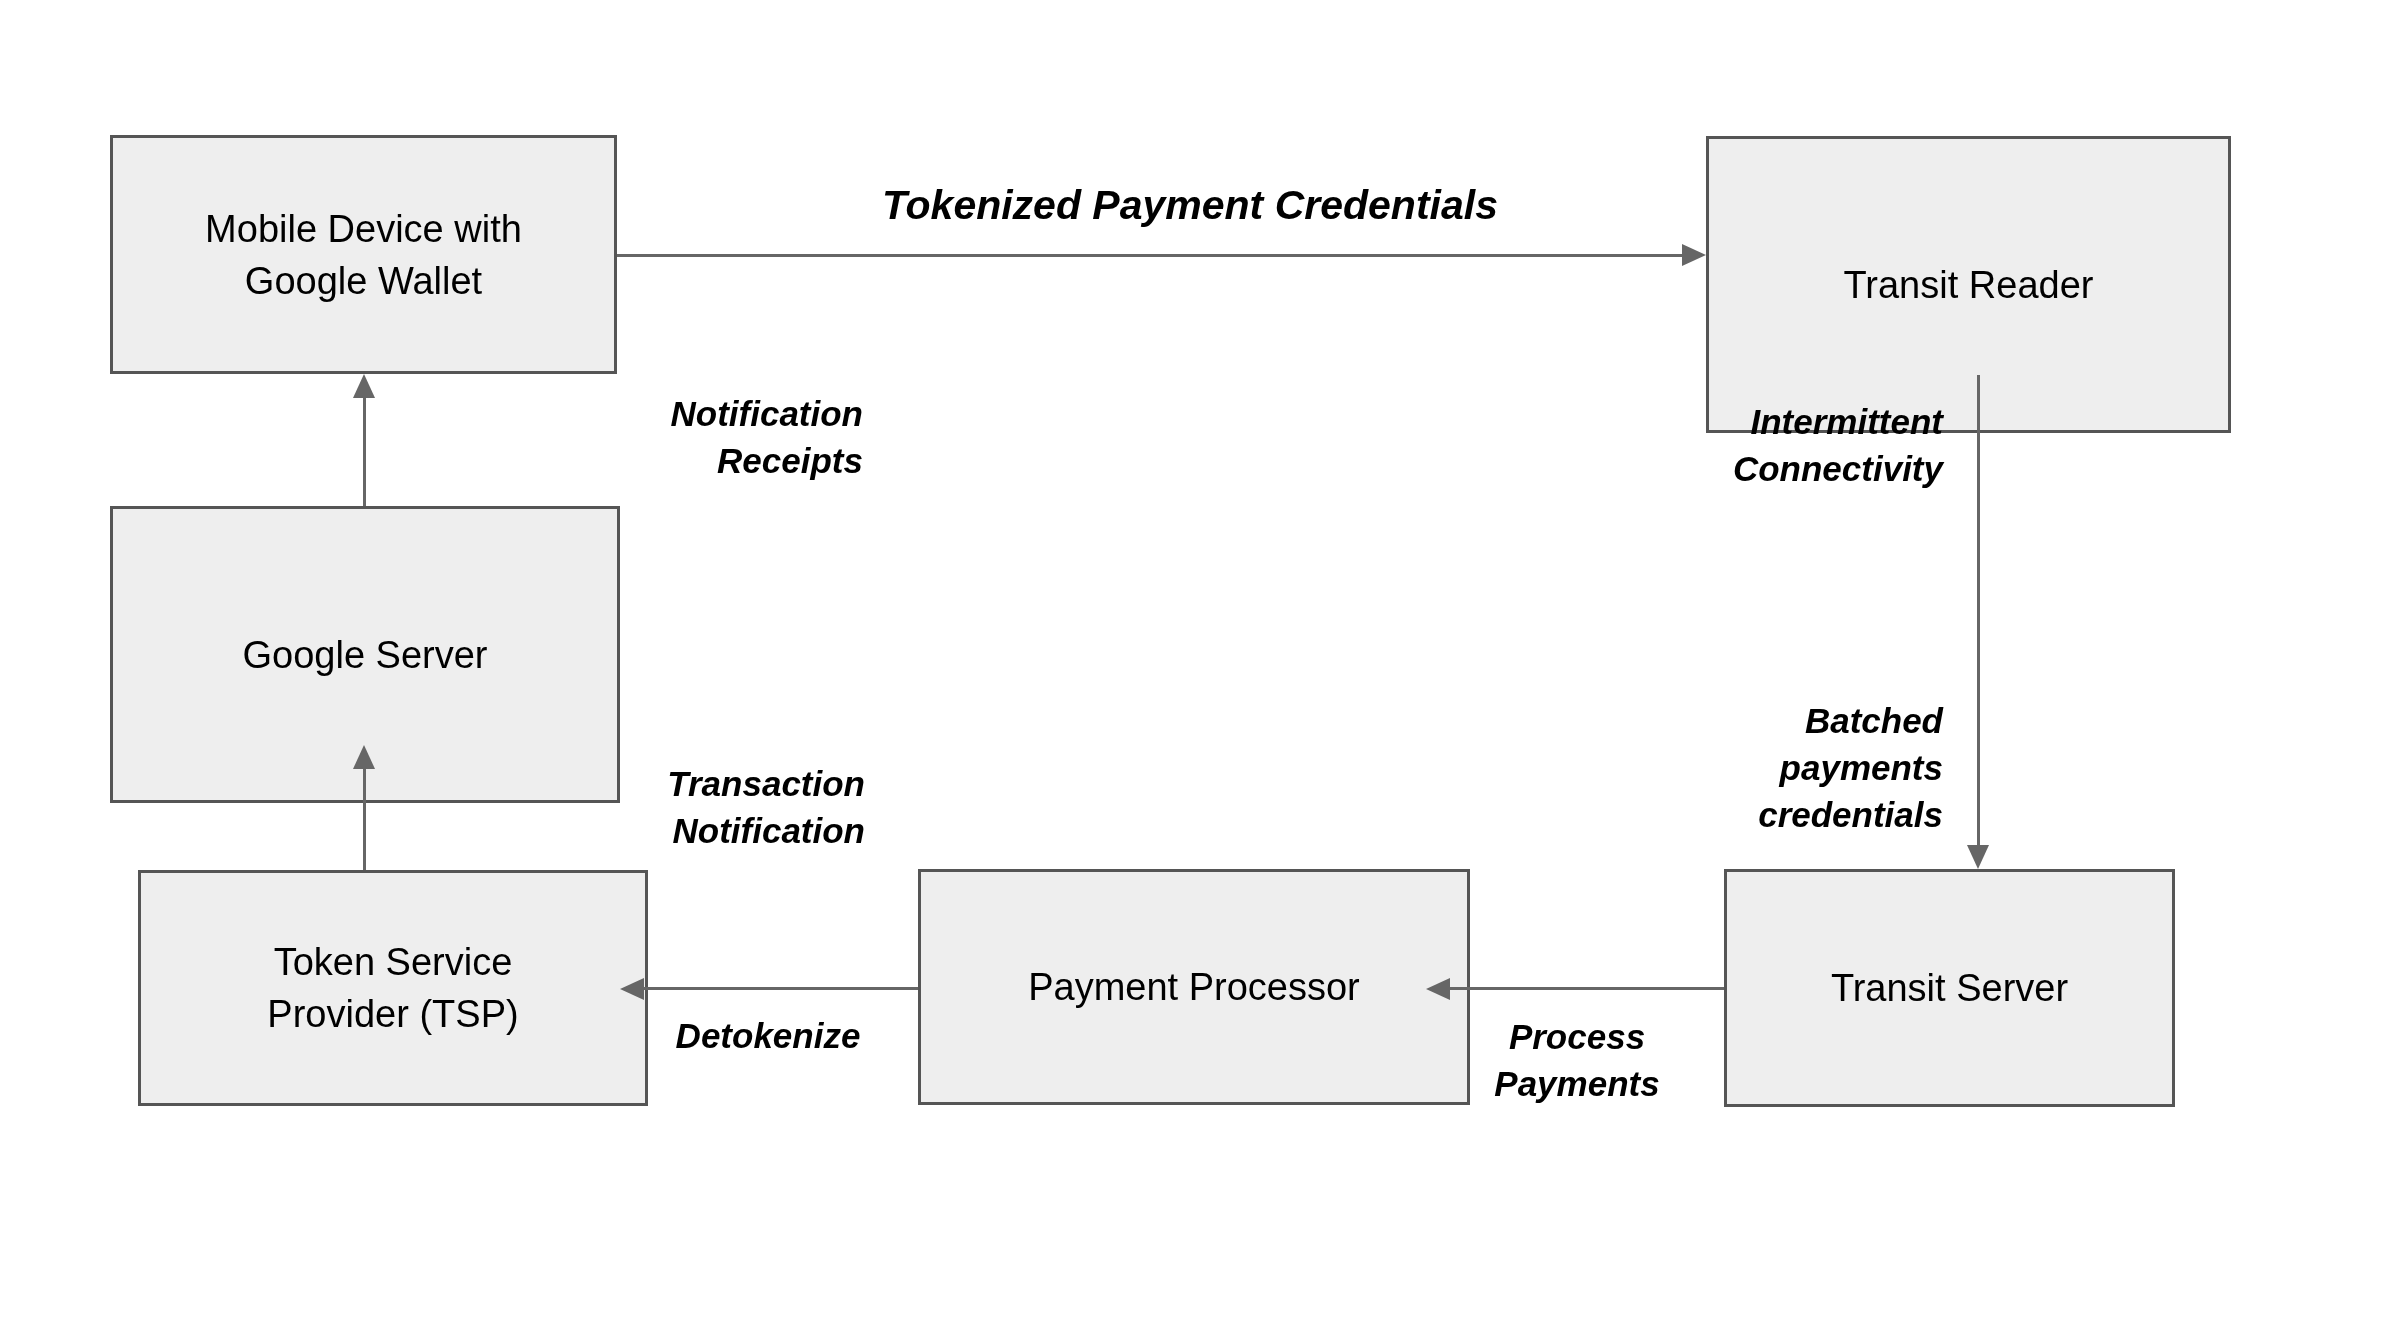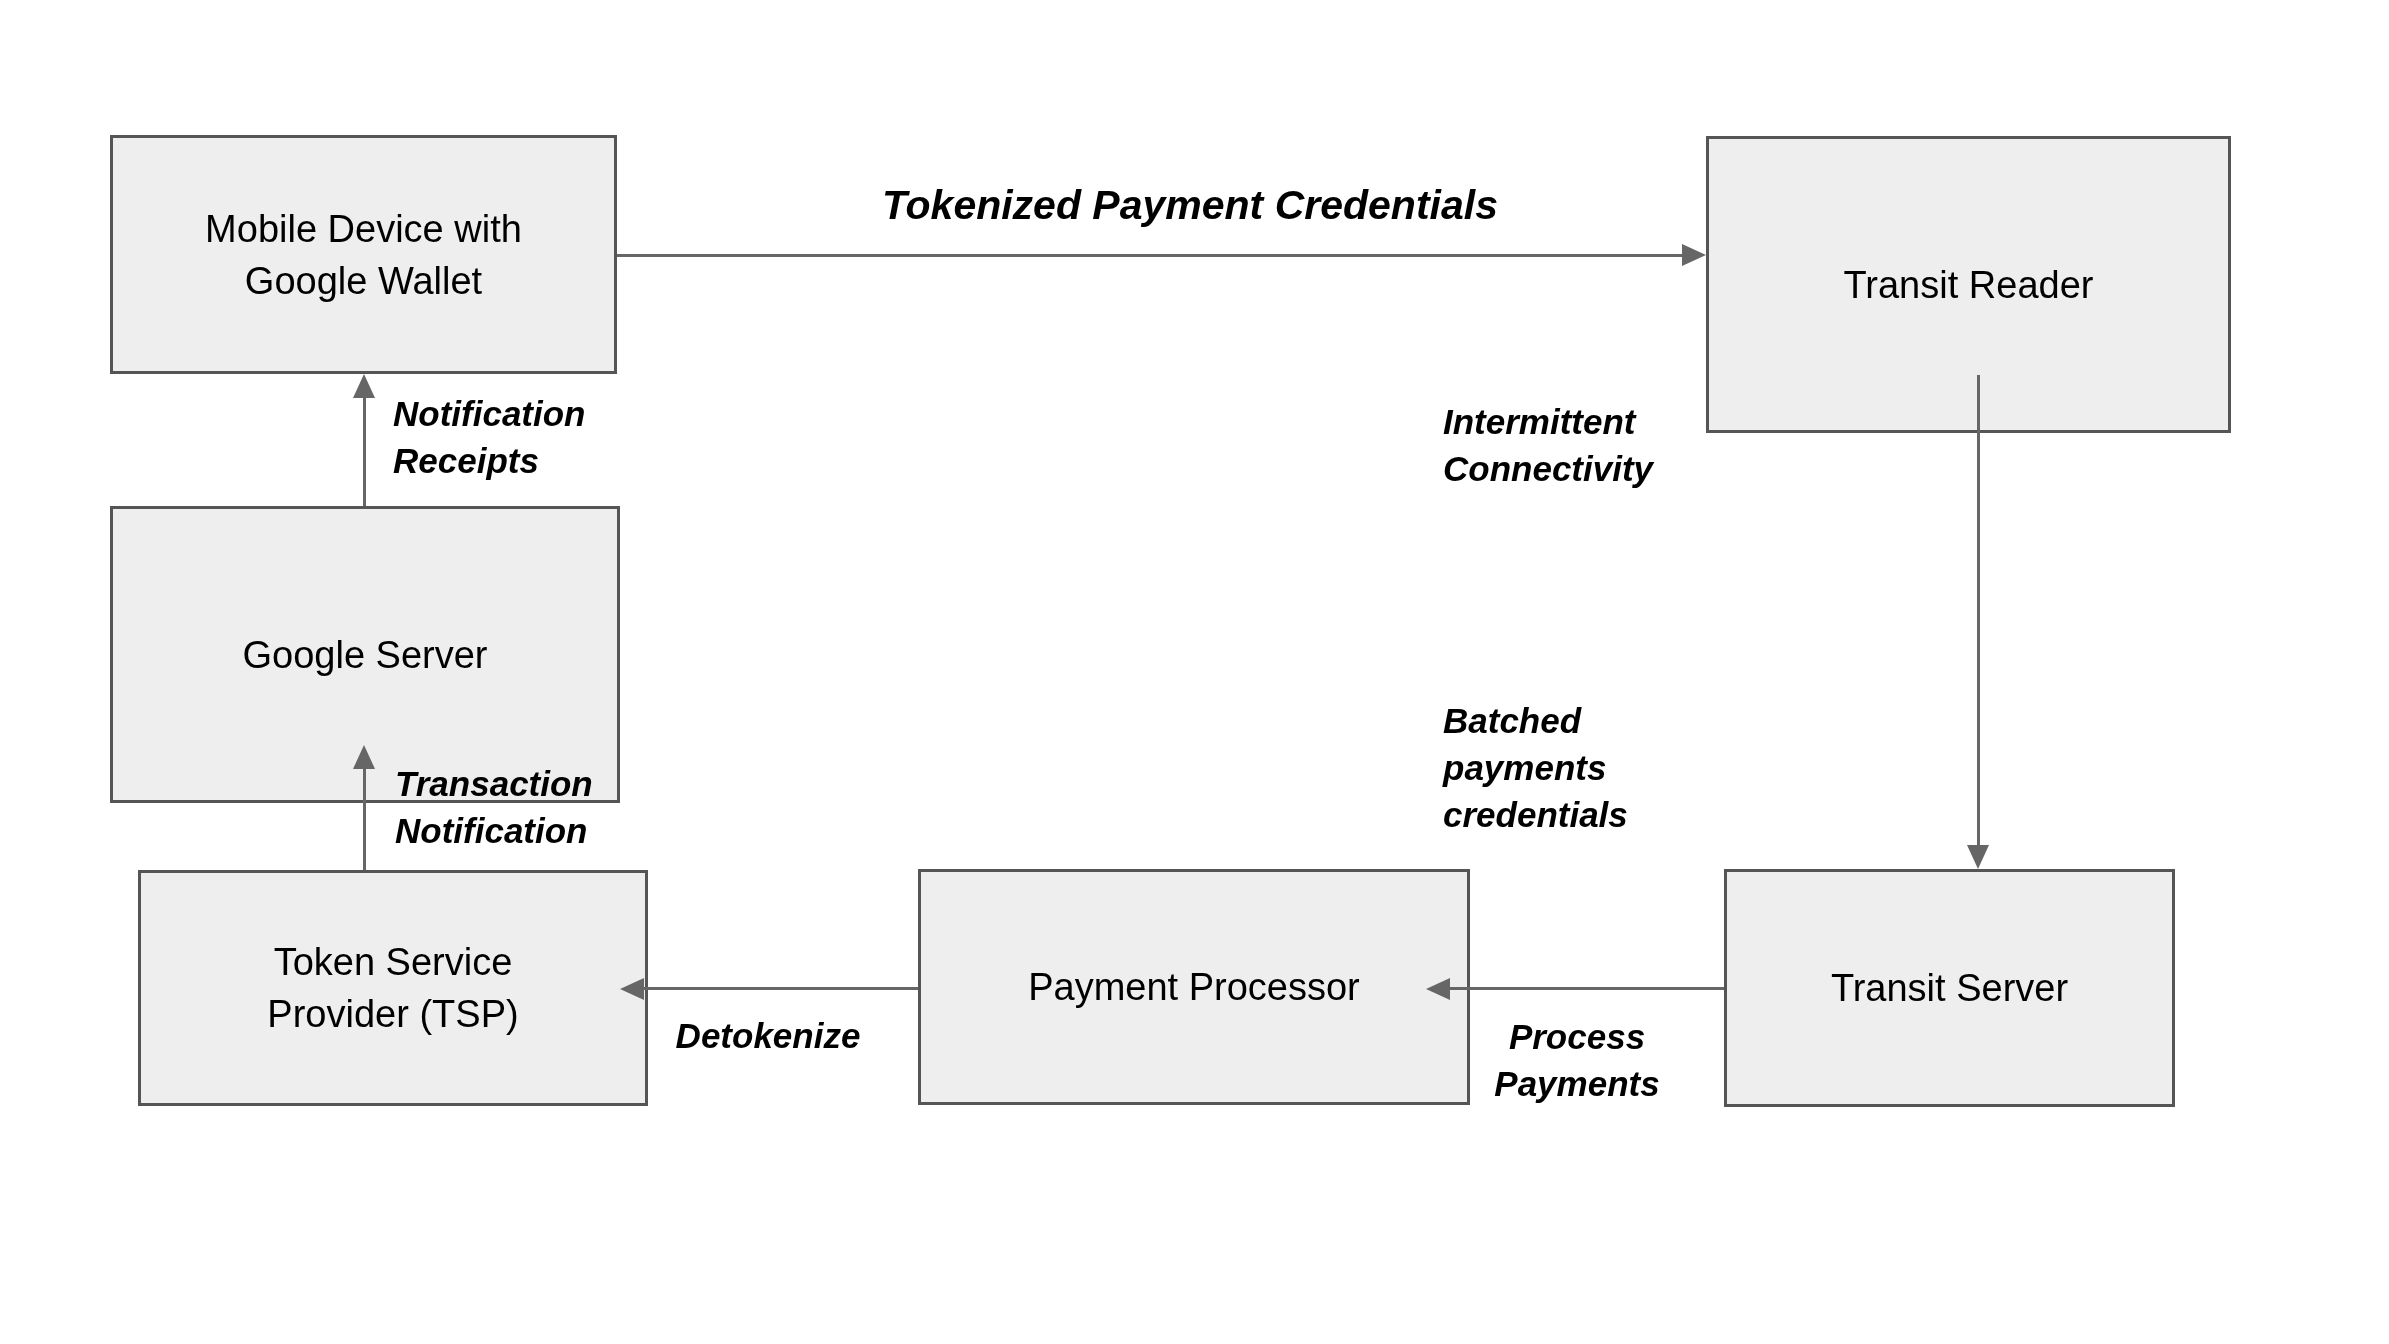--- a/index.html
+++ b/index.html
@@ -66,22 +66,22 @@
     font-size: 35px;
     line-height: 47px;
     white-space: pre-line;
     font-style: italic;
   }
   .edge-label.title {
     font-size: 41px;
     line-height: 48px;
     text-align: center;
   }
-  .align-left  { text-align: left; }
-  .align-right { }
+  .align-left  { text-align: right; margin-left: 40px; }
+  .align-right { text-align: right; }
   .align-center { text-align: center; }
 </style>
 </head>
 <body>
 
 <div class="canvas">
 
   <div class="node" style="left:110px; top:135px; width:507px; height:239px;">
     <span class="node-label">Mobile Device with
 Google Wallet</span>

